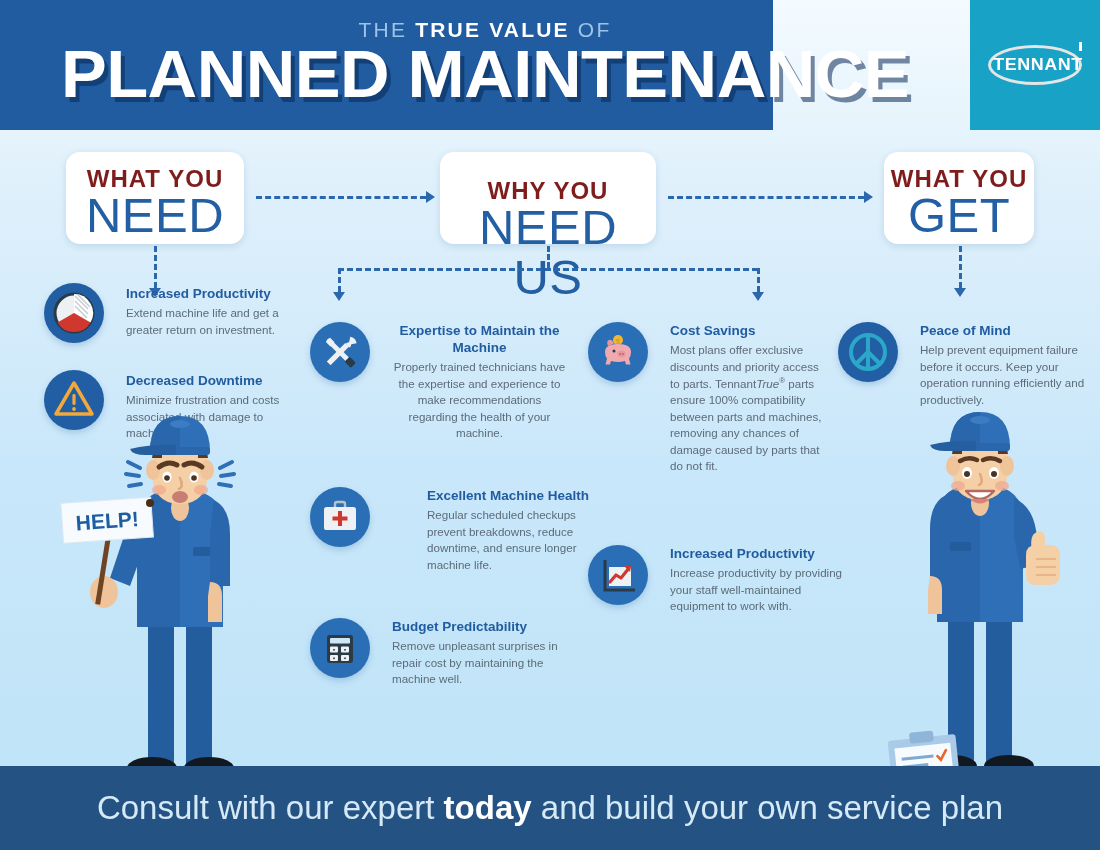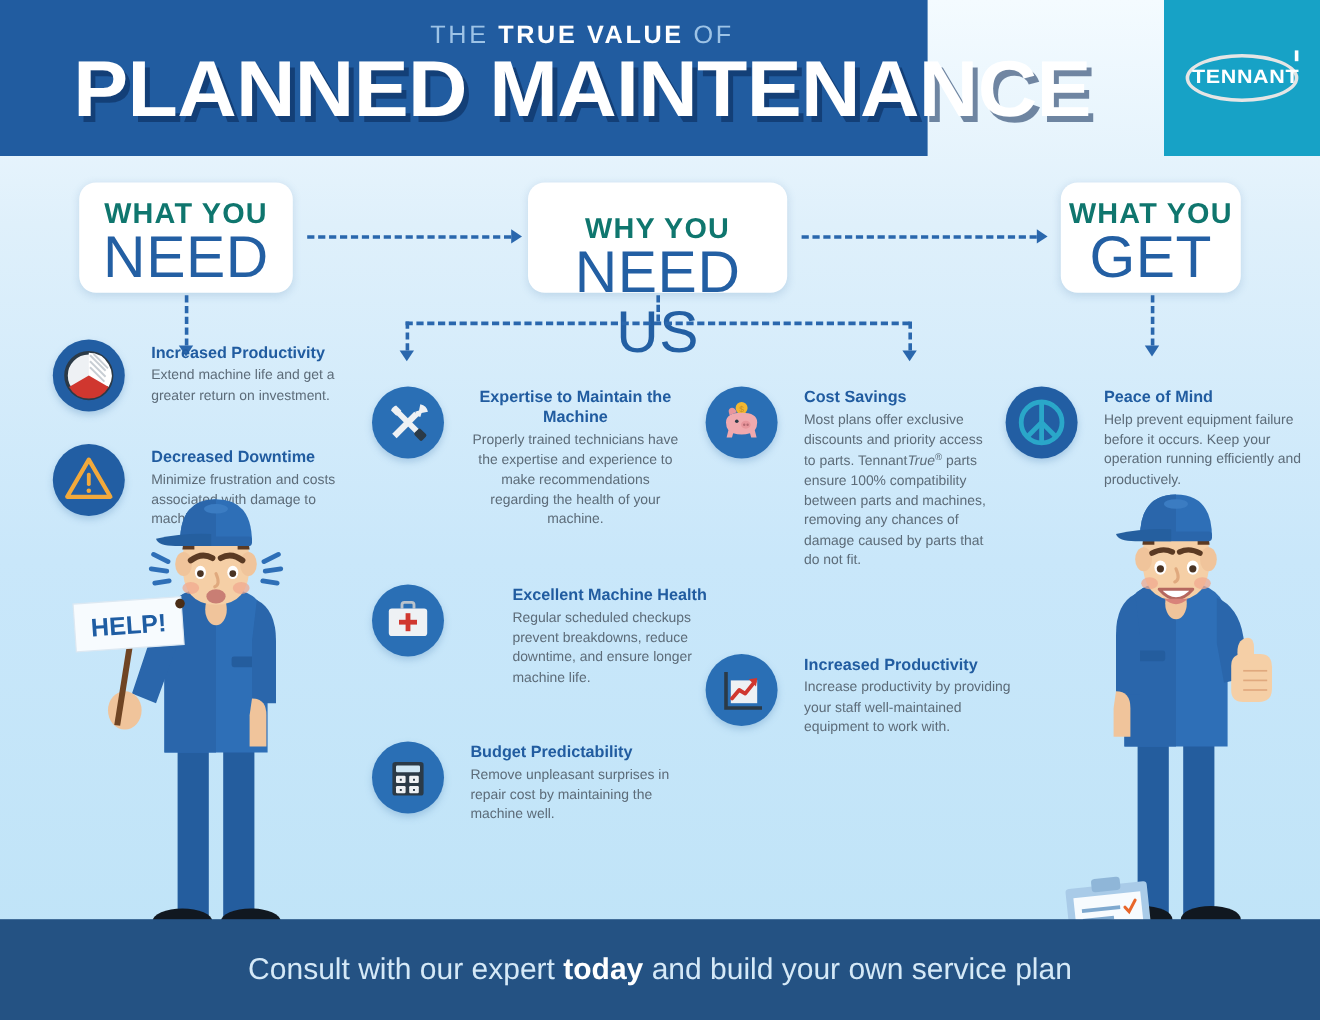--- a/index.html
+++ b/index.html
@@ -27,21 +27,21 @@
   .logo-ellipse { position:absolute; left:18px; top:45px; width:94px; height:40px;
      border:3px solid #e5e5e5; border-radius:50%; }
   .logo-text { position:absolute; left:0; top:0; width:94px; height:34px; line-height:34px;
      text-align:center; color:#ffffff; font-size:16px; font-weight:700; letter-spacing:.5px;
      transform:scaleX(1.12); }
   .logo-tick { position:absolute; right:-3px; top:-6px; width:3px; height:9px; background:#fff; }
 
   
   .card { position:absolute; background:#ffffff; border-radius:14px;
      box-shadow:0 2px 7px rgba(60,110,160,.18); text-align:center; }
-  .card .sm { color:#0f766e; font-size:24px; font-weight:700; letter-spacing:1px; line-height:1.05; }
+  .card .sm { color:#7f1d1d; font-size:24px; font-weight:700; letter-spacing:1px; line-height:1.05; }
   .card .lg { color:#235fa3; font-size:49px; font-weight:400; letter-spacing:.5px; line-height:1.02; }
   #card-need { left:66px; top:152px; width:178px; height:92px; padding-top:14px; }
   #card-needus { left:440px; top:152px; width:216px; height:92px; padding-top:26px; }
   #card-get { left:884px; top:152px; width:150px; height:92px; padding-top:14px; }
 
   
   .dash-h { position:absolute; height:0; border-top:3px dashed #2a67ad; }
   .dash-v { position:absolute; width:0; border-left:3px dashed #2a67ad; }
   .arrow-r { position:absolute; width:0; height:0;
      border-top:6px solid transparent; border-bottom:6px solid transparent; border-left:9px solid #2a67ad; }
@@ -56,21 +56,21 @@
   .ic svg { position:absolute; left:0; top:0; }
   .txt { position:absolute; }
   .ttl { color:#215ca0; font-size:13.5px; font-weight:700; line-height:1.27; margin-bottom:3px; }
   .bdy { color:#5c6b78; font-size:11.6px; line-height:1.42; }
   .bdy i { font-style:italic; }
   .bdy sup { font-size:8px; vertical-align:super; }
 
   
   .footer { position:absolute; left:0; top:766px; width:1100px; height:84px; background:#245283; }
   .footer-text { position:absolute; left:0; top:0; width:1100px; height:84px;
-     line-height:84px; text-align:center; color:#d5e9f7; font-size:25px; font-weight:400; }
+     line-height:84px; text-align:center; color:#d5e9f7; font-size:33px; font-weight:400; }
   .footer-text b { color:#ffffff; font-weight:700; }
 
   .chars { position:absolute; left:0; top:0; width:1100px; height:850px; pointer-events:none; }
 </style>
 </head>
 <body>
 
 <div id="canvas">
 
   <div class="header">

